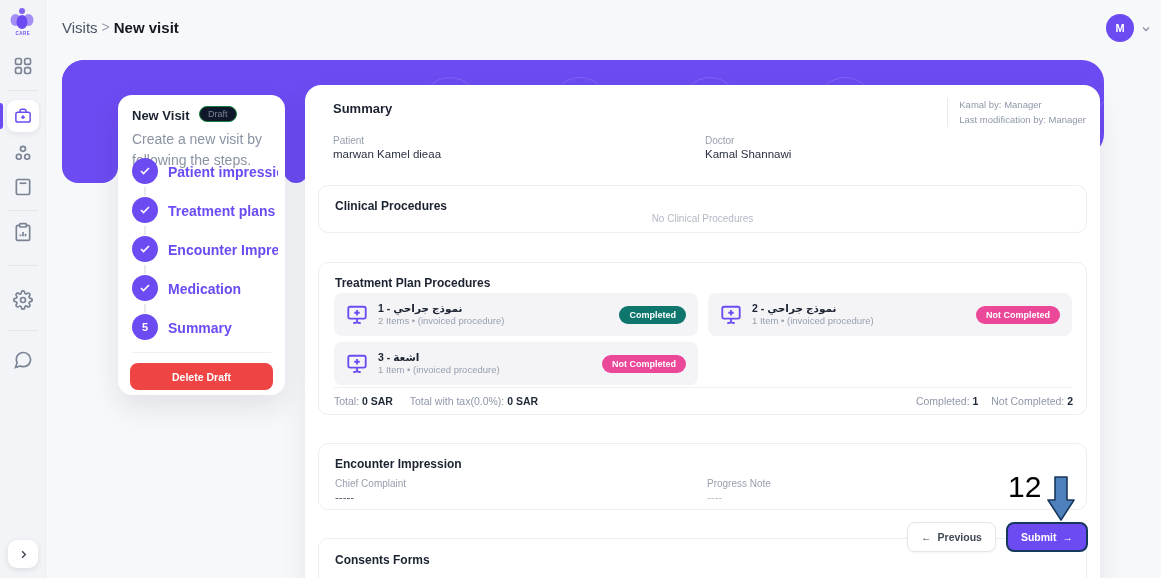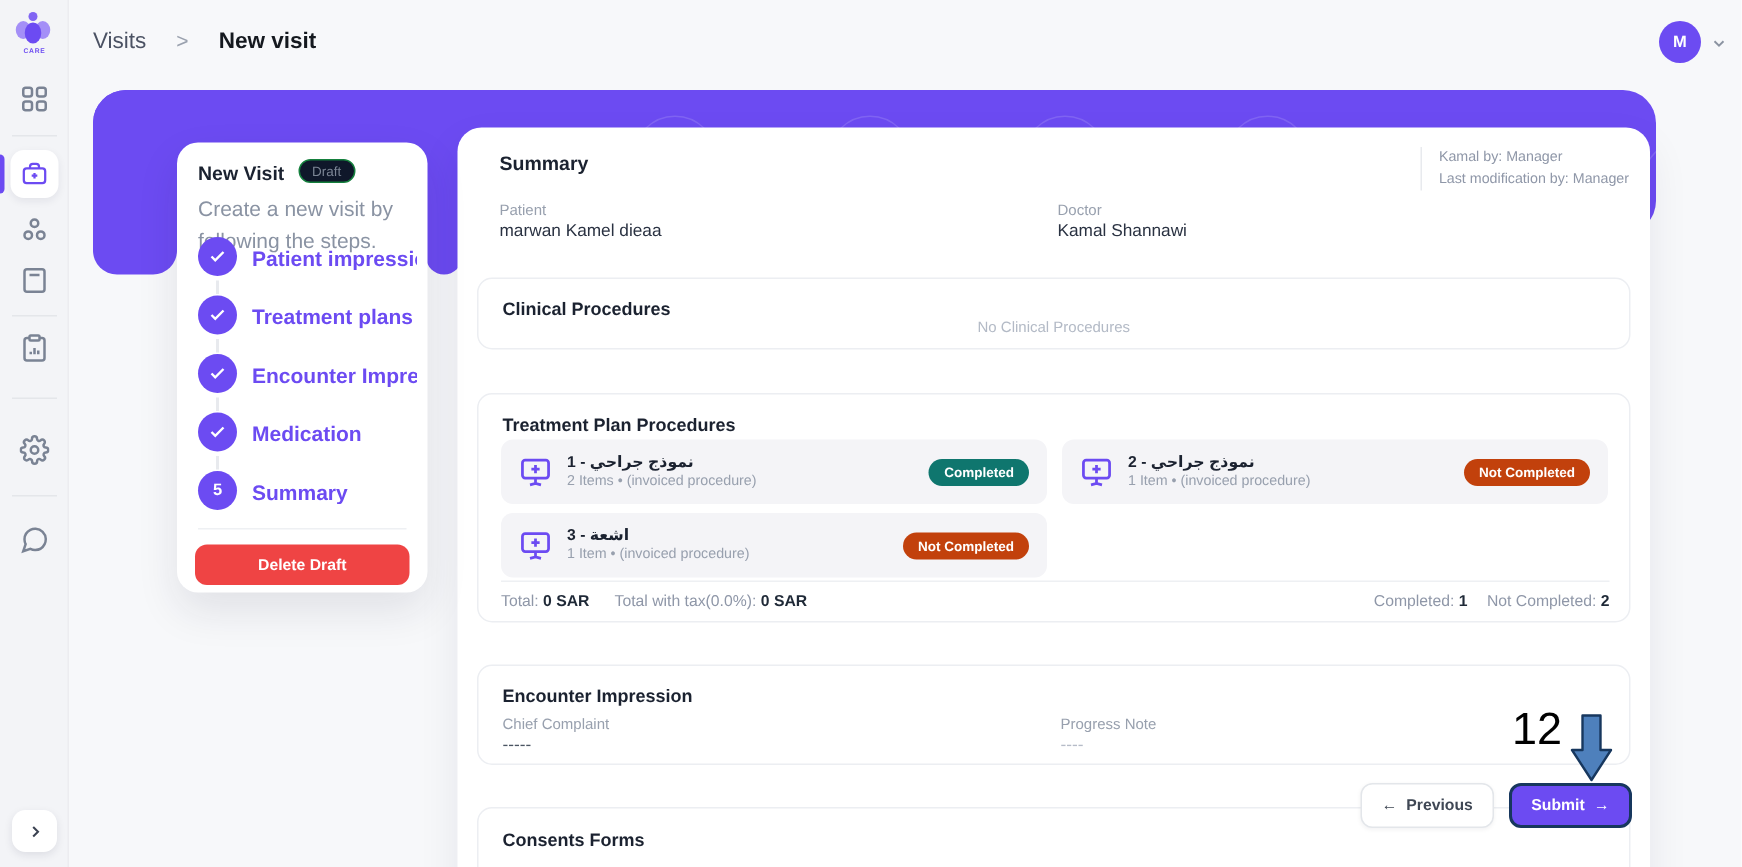--- a/index.html
+++ b/index.html
@@ -11,21 +11,21 @@
   #sidebar { left:0; top:0; width:46px; height:578px; background:#f3f4f7; border-right:1px solid #ececf0; z-index:5; }
   .side-icon { position:absolute; left:13px; width:20px; height:20px; color:#7a8394; }
   .side-div { position:absolute; left:8px; width:30px; height:1px; background:#e4e6ea; }
   .active-box { position:absolute; left:7px; top:100px; width:32px; height:32px; background:#ffffff; border-radius:9px; box-shadow:0 2px 6px rgba(30,30,60,.08); display:flex; align-items:center; justify-content:center; color:#6C4BF2; }
   .active-bar { position:absolute; left:0; top:103px; width:3px; height:26px; background:#6C4BF2; border-radius:0 3px 3px 0; }
   .expand-btn { position:absolute; left:8px; top:540px; width:30px; height:28px; background:#fff; border-radius:9px; box-shadow:0 2px 6px rgba(30,30,60,.10); display:flex; align-items:center; justify-content:center; color:#3c4352; cursor:pointer; }
   .logo-wrap { position:absolute; left:9px; top:7px; width:28px; text-align:center; }
   .logo-caption { font-size:4.5px; color:#6C4BF2; letter-spacing:.5px; font-weight:bold; }
 
   
-  #breadcrumb { left:62px; top:19px; display:flex; align-items:flex-start; gap:20px; font-size:15px; z-index:5; }
+  #breadcrumb { left:62px; top:19px; display:flex; align-items:flex-start; gap:4px; font-size:15px; z-index:5; }
   .bc-parent { color:#4b5263; }
   .bc-sep { color:#9aa1ae; font-size:14px; }
   .bc-current { font-weight:bold; color:#15191f; }
   #avatar { left:1106px; top:14px; width:28px; height:28px; border-radius:50%; background:#6C4BF2; color:#fff; font-size:11px; font-weight:bold; display:flex; align-items:center; justify-content:center; z-index:5; }
   #avatar-chevron { left:1140px; top:23px; width:12px; height:12px; color:#8b93a1; z-index:5; }
 
   
   #banner { left:62px; top:60px; width:1042px; height:96px; background:#6C4BF2; border-radius:22px; overflow:hidden; z-index:0; }
   .decor { position:absolute; border:1.5px solid rgba(255,255,255,.14); border-radius:50%; }
   .tab { position:absolute; background:#6C4BF2; z-index:0; }
@@ -52,21 +52,21 @@
   .fld-value { position:absolute; font-size:11.5px; color:#2a3242; }
   .sub-card { position:absolute; left:13px; width:769px; background:#fff; border:1px solid #eceef2; border-radius:10px; }
   .sub-title { position:absolute; left:16px; top:13px; font-size:12px; font-weight:bold; color:#1b2230; }
   .empty-text { position:absolute; left:0; right:0; top:27px; text-align:center; font-size:10px; color:#b3bac6; }
   .proc-item { position:absolute; height:43px; width:364px; background:#f4f4f7; border-radius:8px; display:flex; align-items:center; padding:0 12px; gap:10px; }
   .proc-icon { flex:0 0 auto; width:22px; height:22px; color:#6C4BF2; }
   .proc-name { font-size:10.5px; font-weight:bold; color:#1b2230; line-height:1.3; }
   .proc-details { font-size:9.5px; color:#98a0ae; line-height:1.3; }
   .badge { margin-left:auto; font-size:9px; font-weight:bold; color:#fff; border-radius:999px; padding:4px 10px; white-space:nowrap; }
   .badge-green { background:#0f766e; }
-  .badge-red { background:#c2410c; }
+  .badge-red { background:#ec4899; }
   .tp-div { position:absolute; left:15px; width:739px; top:124px; height:1px; background:#eef0f3; }
   .tp-totals { position:absolute; left:15px; width:739px; top:132px; display:flex; justify-content:space-between; font-size:10.5px; color:#8f97a8; }
   .tp-totals b { color:#1f2937; }
   .gap-lg { margin-right:14px; }
   .gap-md { margin-right:10px; }
   .footer-btns { position:absolute; top:437px; right:12px; display:flex; gap:10px; z-index:3; }
   .btn { height:30px; border-radius:8px; font-size:10.5px; font-weight:bold; font-family:inherit; display:flex; align-items:center; gap:6px; padding:0 13px; cursor:pointer; }
   #btn-previous { background:#fff; border:1px solid #e3e6ea; color:#3f4754; box-shadow:0 1px 3px rgba(20,20,40,.05); }
   #btn-submit { background:#6C4BF2; border:2px solid #17375E; color:#fff; }
 

